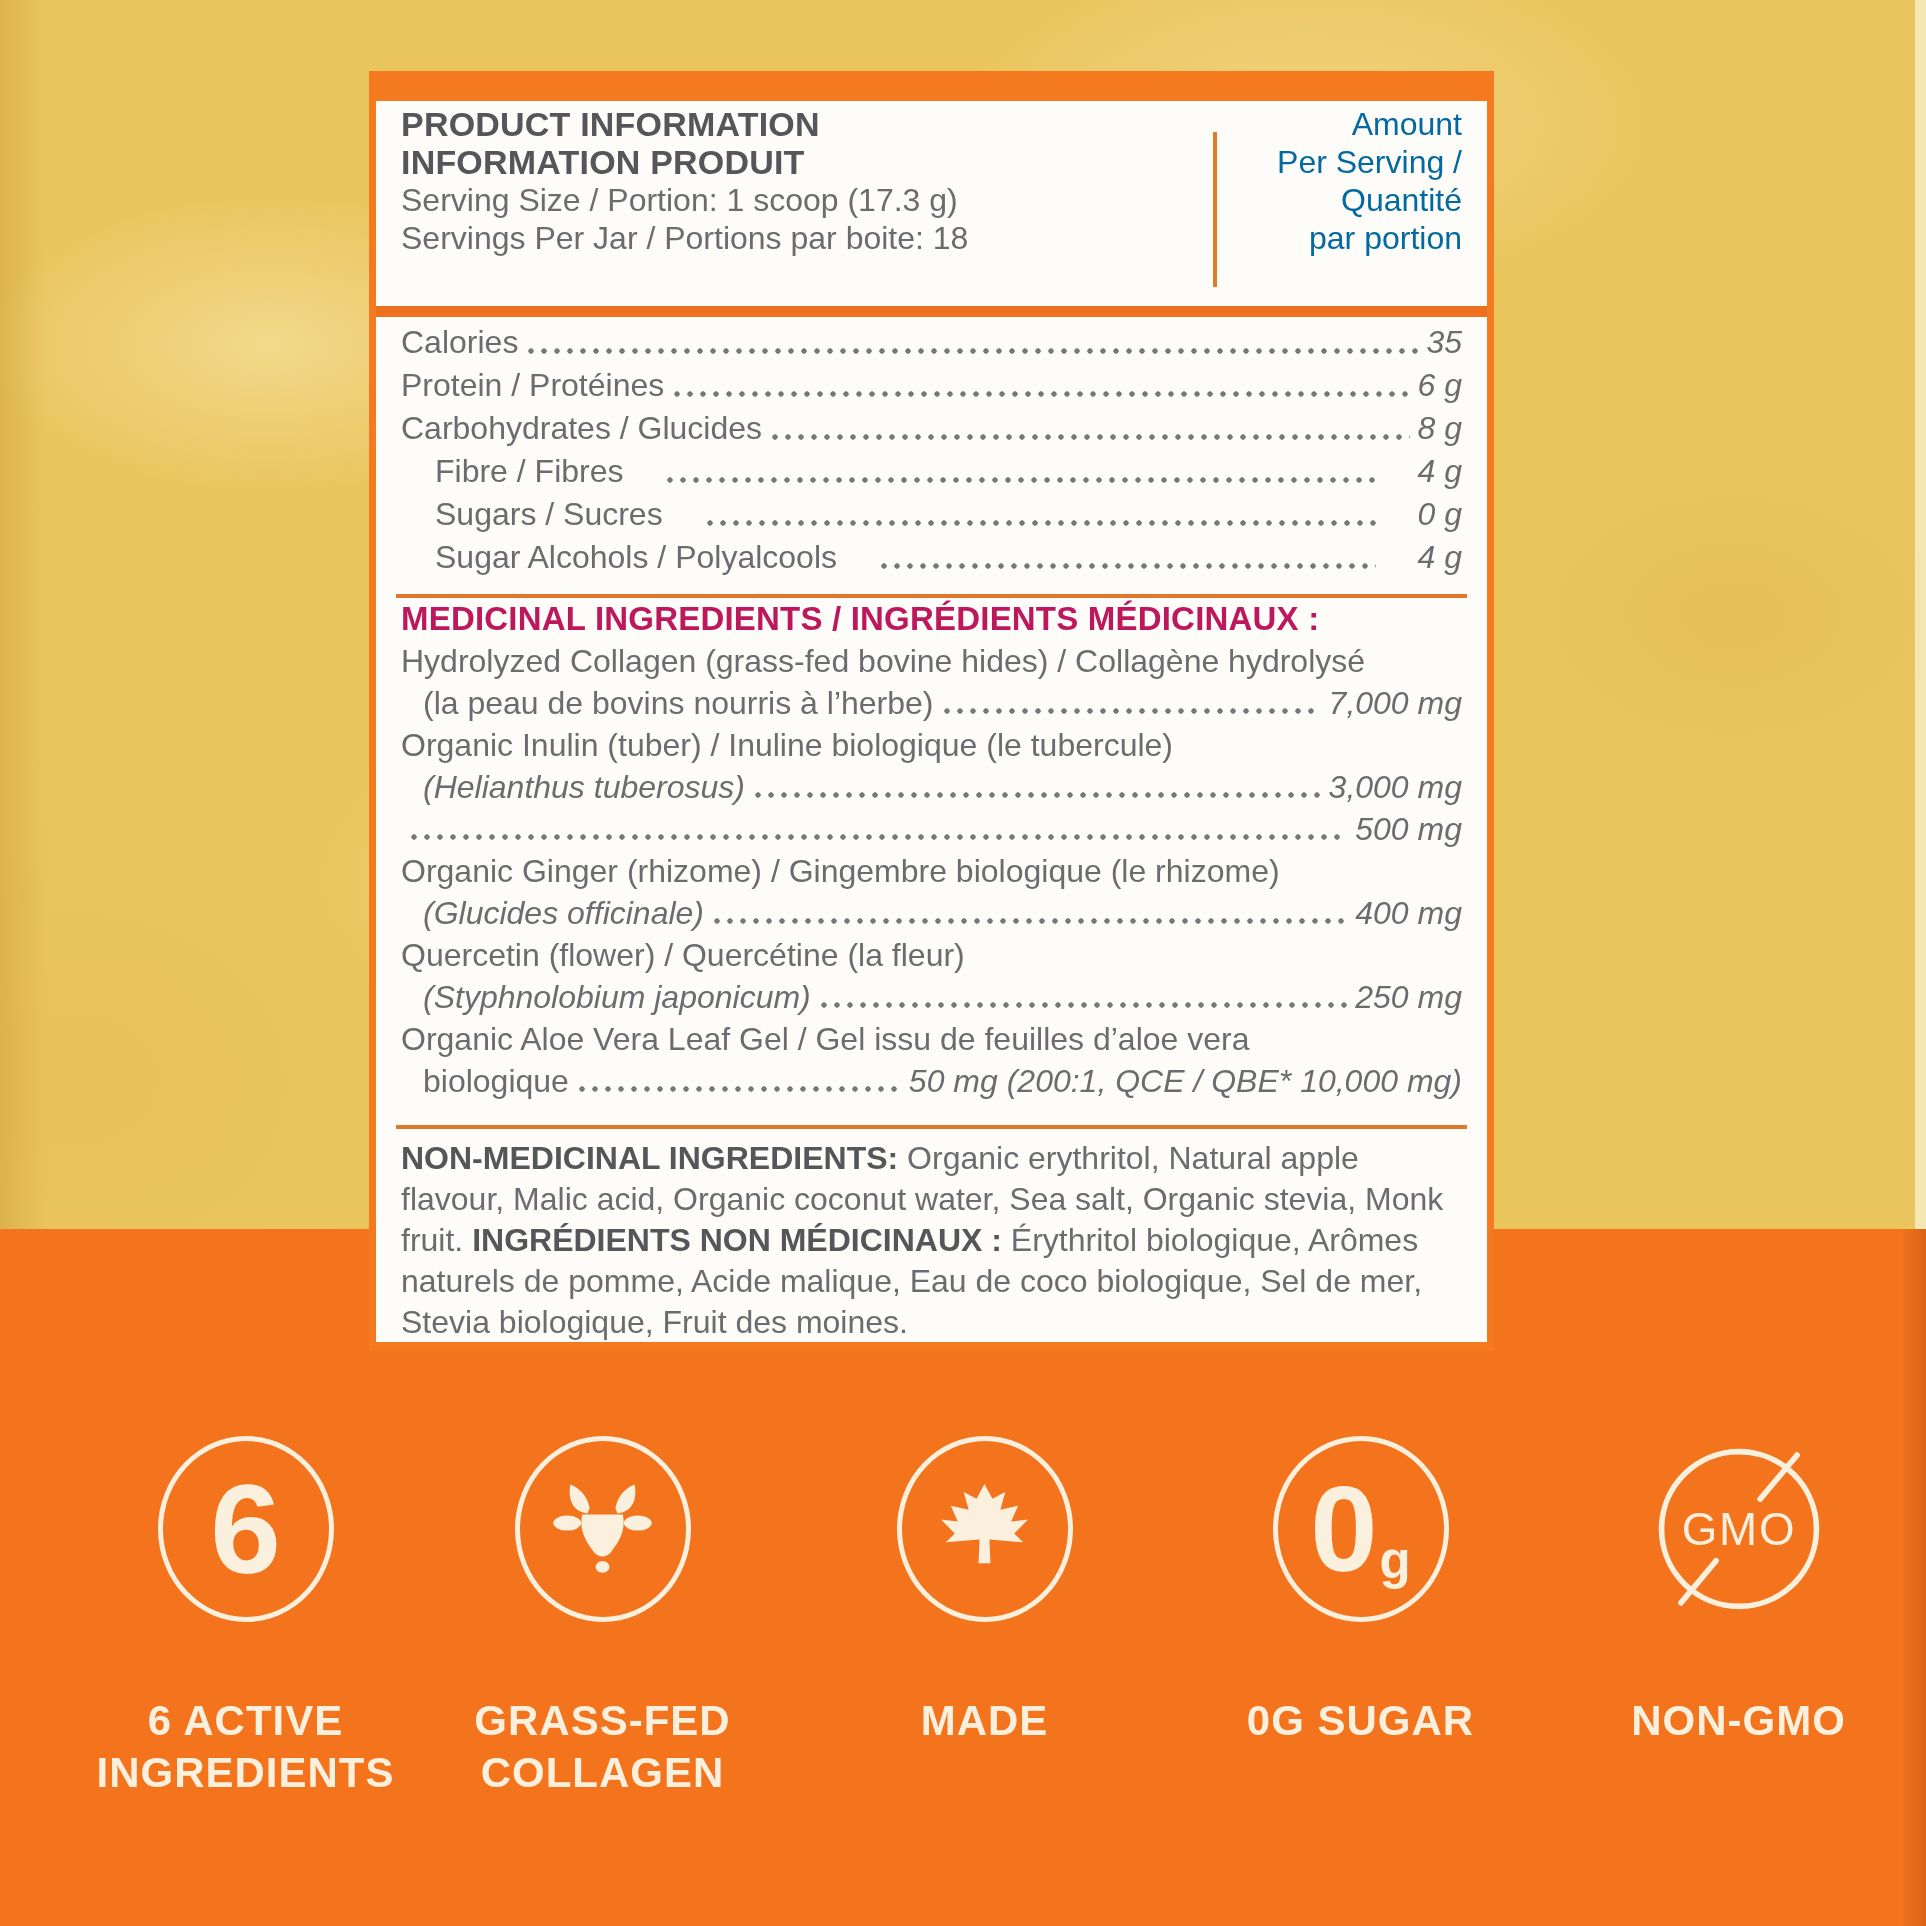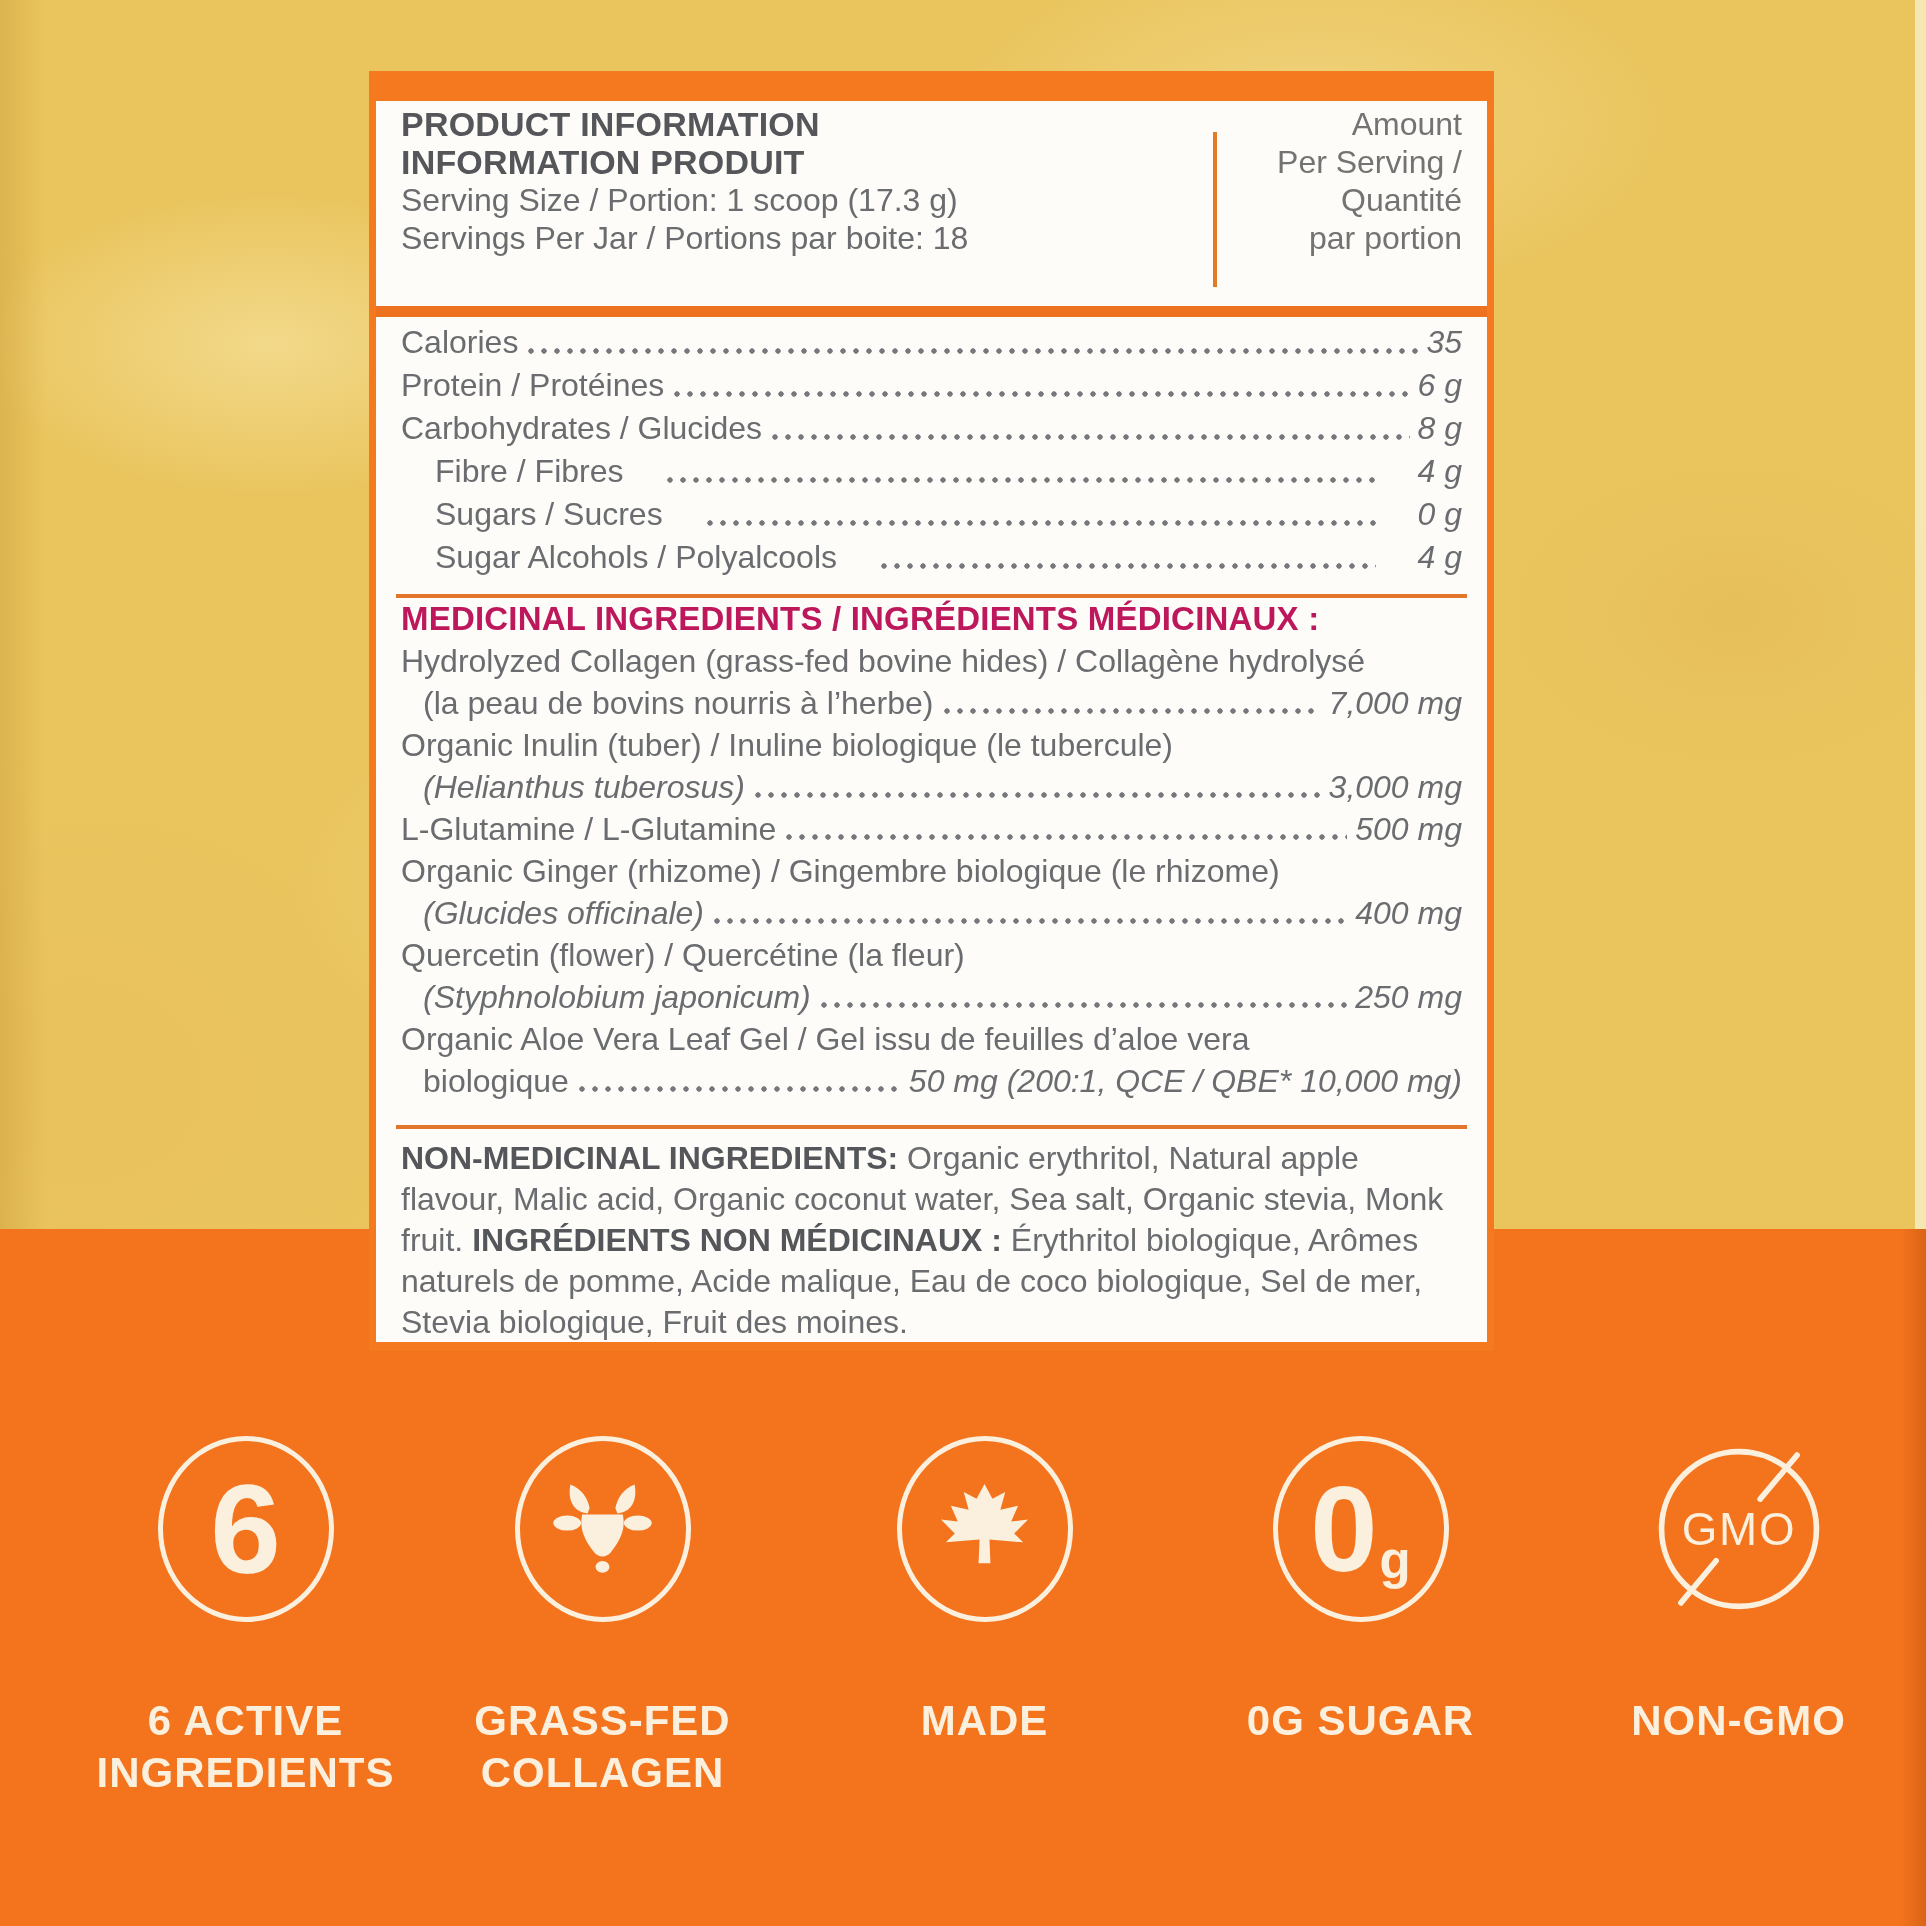--- a/index.html
+++ b/index.html
@@ -36,21 +36,21 @@
     border-top:30px solid #f5791f;border-left:7px solid #f5791f;border-right:7px solid #f5791f;
     border-bottom:9px solid #f5791f;
   }
   .card-inner{position:relative;width:100%;height:100%;color:#6a6c6f;font-size:32px;}
   .pad{padding-left:25px;padding-right:25px;}
 
   
   .hdr{position:relative;height:205px;box-sizing:border-box;padding-top:4px;}
   .hdr-title{font-weight:bold;color:#54565a;font-size:34px;line-height:38px;letter-spacing:0.2px;}
   .hdr-sub{font-size:32px;line-height:38px;color:#6a6c6f;}
-  .hdr-right{position:absolute;top:4px;right:25px;text-align:right;font-size:32px;line-height:38px;color:#737373;}
+  .hdr-right{position:absolute;top:4px;right:25px;text-align:right;font-size:32px;line-height:38px;color:#0369a1;}
   .v-divider{position:absolute;left:837px;top:31px;width:4px;height:155px;background:#e07b28;}
 
   .bar-thick{height:11px;background:#ee7120;}
   .rule{height:4px;background:#e2762a;margin:0 20px;}
 
   
   .row{display:flex;align-items:baseline;line-height:43px;white-space:nowrap;}
   .row .lbl{flex:0 0 auto;}
   .row .dots{flex:1 1 auto;align-self:flex-end;height:6px;margin:0 8px 10px 10px;
     background-image:radial-gradient(circle at 3px 3px, #77787b 2.4px, transparent 3px);
@@ -160,21 +160,20 @@
         <div class="ing-line">Organic Inulin (tuber) / Inuline biologique (le tubercule)</div>
         <div class="row cont">
           <span class="lbl it">(Helianthus tuberosus)</span>
             <span class="dots"></span>
             <span class="val">3,000 mg</span>
         </div>
       </div>
 
       <div class="ing">
         <div class="row">
-          <span class="lbl">L-Glutamine / L-Glutamine</span>
             <span class="dots"></span>
             <span class="val">500 mg</span>
         </div>
       </div>
 
       <div class="ing">
         <div class="ing-line">Organic Ginger (rhizome) / Gingembre biologique (le rhizome)</div>
         <div class="row cont">
           <span class="lbl it">(Glucides officinale)</span>
             <span class="dots"></span>

